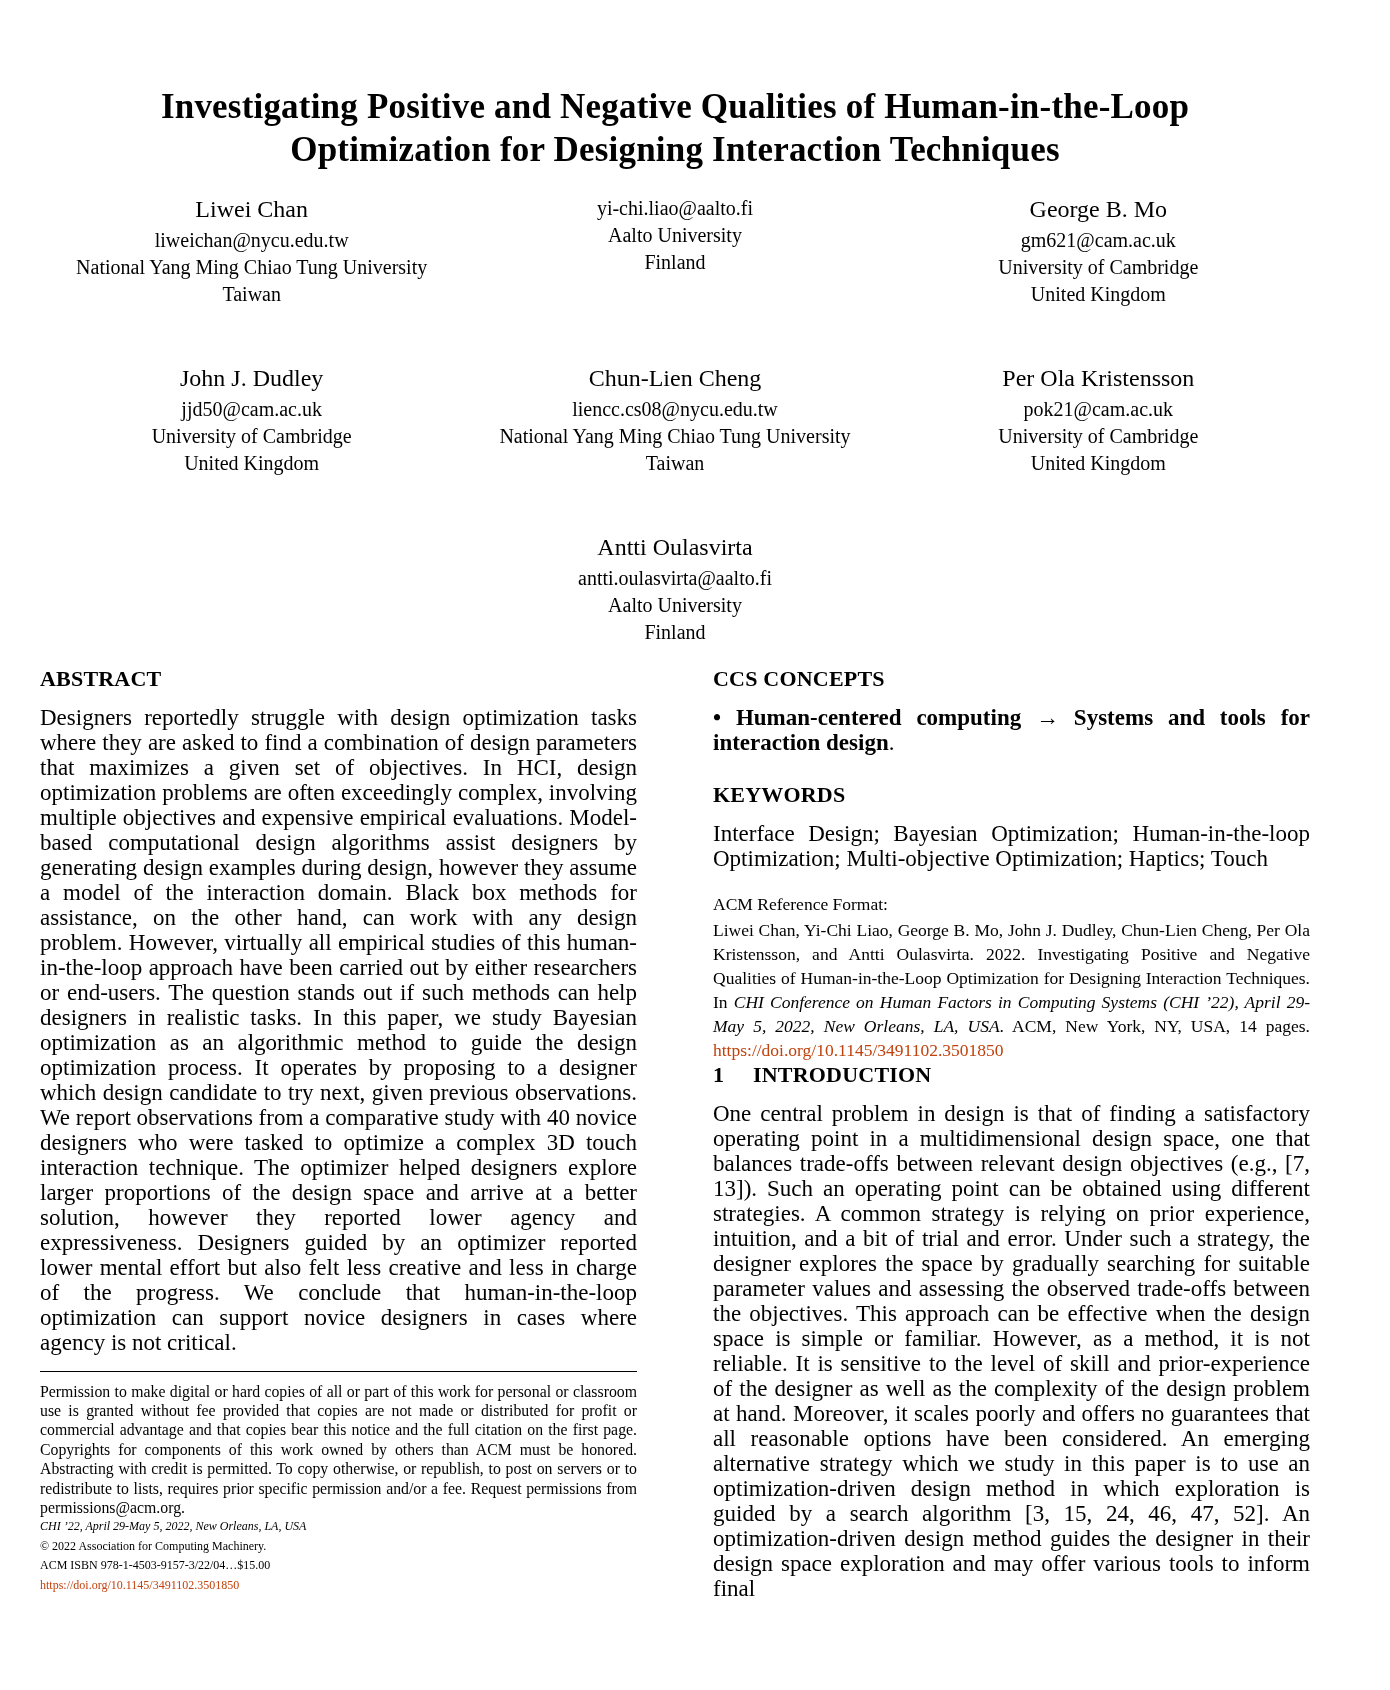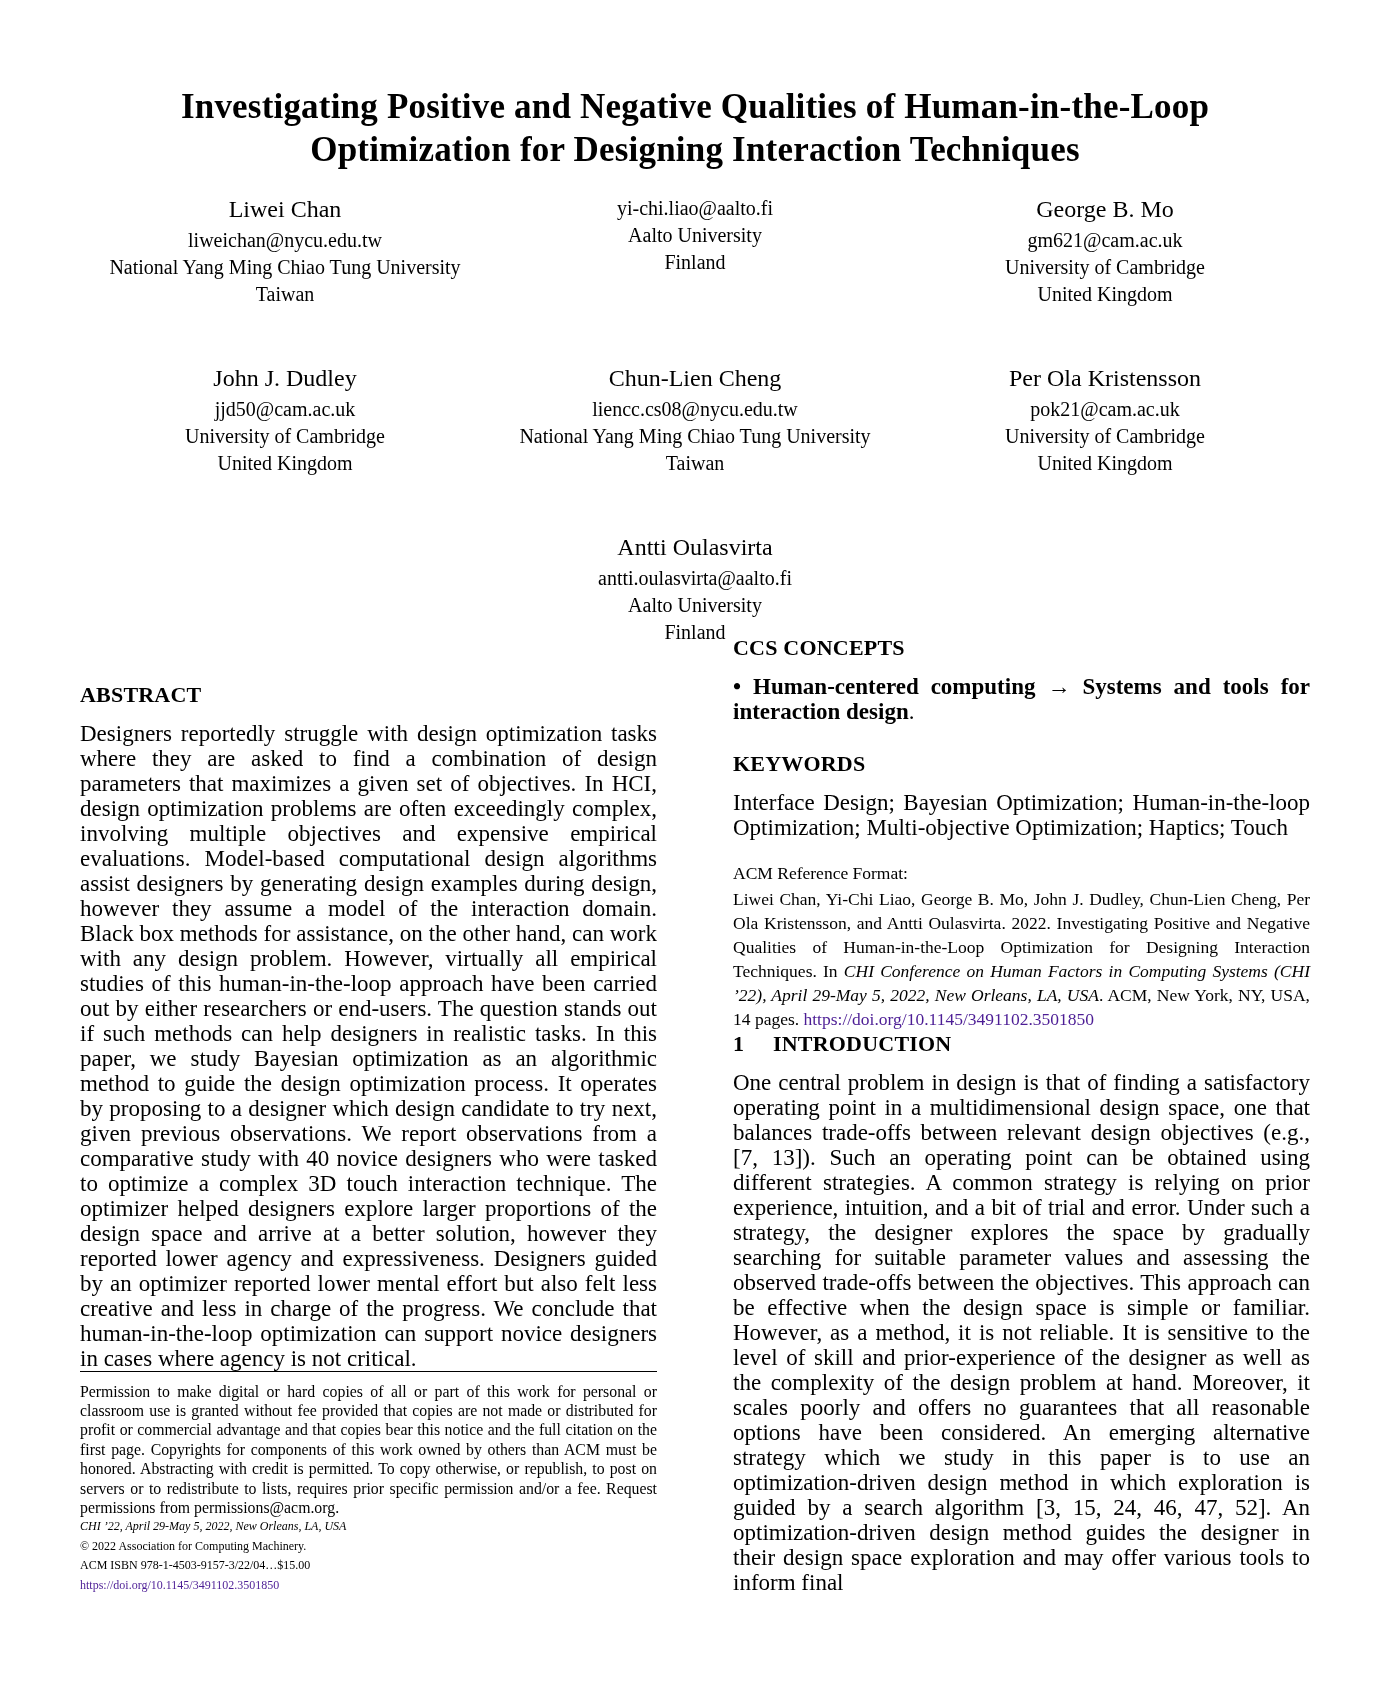--- a/index.html
+++ b/index.html
@@ -1,56 +1,56 @@
 <!DOCTYPE html>
 <html lang="en"><head>
 <meta charset="utf-8">
 <style>
   * { box-sizing: border-box; }
   html, body { margin: 0; padding: 0; background: #ffffff; }
   .page {
     width: 1390px; height: 1690px;
     background: #ffffff; color: #000;
     font-family: "Liberation Serif", "DejaVu Serif", serif;
-    padding: 85px 80px 95px 80px;
+    padding: 85px 80px 95px 40px;
     display: flex; flex-direction: column;
     overflow: hidden;
   }
   .title {
     font-size: 35px; font-weight: 700; text-align: center;
     line-height: 43px; margin: 0 30px 24px 30px; letter-spacing: 0.2px;
   }
   .authors-grid {
     display: grid; grid-template-columns: 1fr 1fr 1fr;
     row-gap: 56px; margin-bottom: 20px;
   }
   .author { text-align: center; }
   .author.span-all { grid-column: 1 / 4; }
   .author-name { font-size: 24px; line-height: 29px; margin-bottom: 3px; }
   .author-line { font-size: 20px; line-height: 27px; }
-  .columns { flex: 1; min-height: 0; display: flex; gap: 76px; align-items: flex-end; }
+  .columns { flex: 1; min-height: 0; display: flex; gap: 76px; }
   .col { flex: 1; min-width: 0; display: flex; flex-direction: column; }
   h2.sec {
     font-size: 22px; font-weight: 700; margin: 0 0 13px 0; letter-spacing: 0.2px;
   }
   h2.sec.gap-top { margin-top: 27px; }
   .body-text {
     font-size: 23px; line-height: 25px; text-align: justify; margin: 0;
   }
   .sec-num { display: inline-block; min-width: 40px; }
   .intro-head { margin-top: 36px; }
   .ref-head { font-size: 17.5px; font-weight: 400; margin: 23px 0 3px 0; }
   .ref-text { font-size: 17.5px; line-height: 24px; text-align: justify; margin: 0; }
   .italic { font-style: italic; }
   .bold { font-weight: 700; }
   .footnote { margin-top: auto; }
   .foot-rule { border: none; border-top: 1px solid #000; margin: 0 0 10px 0; }
   .foot-small { font-size: 15.8px; line-height: 19.4px; text-align: justify; margin: 0; }
   .foot-line { font-size: 12px; line-height: 19.4px; margin: 0; }
-  .link { color: #4c1d95; text-decoration: none; }
+  .link { color: #c2410c; text-decoration: none; }
 </style>
 </head>
 <body>
 
 <div class="page">
 
   <h1 class="title">Investigating Positive and Negative Qualities of Human-in-the-Loop Optimization for Designing Interaction Techniques</h1>
 
   <div class="authors-grid">
 

